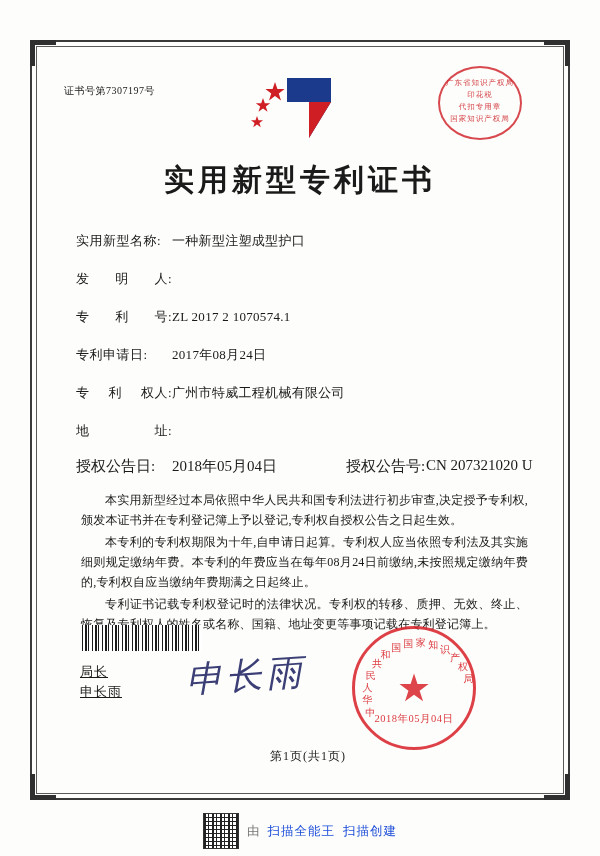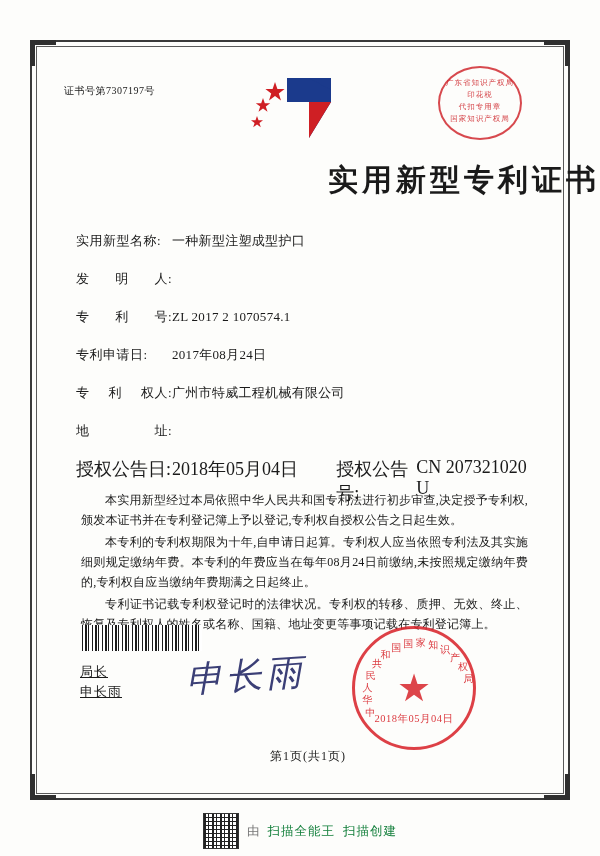--- a/index.html
+++ b/index.html
@@ -91,21 +91,21 @@
   .stamp-top .t1 { top: 12px; }
   .stamp-top .t2 { top: 24px; }
   .stamp-top .t3 { top: 36px; }
   .stamp-top .t4 { top: 48px; }
 
   
   .title {
     position: absolute;
     left: 0; top: 160px;
     width: 600px;
-    text-align: right;
+    text-align: center;
     font-size: 30px;
     font-weight: bold;
     letter-spacing: 4px;
     font-family: "Liberation Serif", serif;
   }
 
   
   .fields {
     position: absolute;
     left: 76px; top: 232px;
@@ -132,21 +132,21 @@
     flex: 1;
     letter-spacing: 0.3px;
   }
 
   
   .row-two {
     position: absolute;
     left: 76px; top: 457px;
     width: 460px;
     display: flex;
-    font-size: 18px;
+    font-size: 15px;
     gap: 20px;
   }
   .row-two .cell { display: flex; }
   .row-two .cell.left { width: 250px; }
   .row-two .lbl { width: 96px; flex: 0 0 96px; }
   .row-two .lbl2 { width: 80px; flex: 0 0 80px; }
 
   
   .body-text {
     position: absolute;
@@ -271,21 +271,21 @@
     background-color: #fff;
     background-image:
       linear-gradient(90deg, #222 25%, transparent 25%, transparent 50%, #222 50%, #222 62%, transparent 62%),
       linear-gradient(0deg, #222 18%, transparent 18%, transparent 44%, #222 44%, #222 58%, transparent 58%);
     background-size: 8px 8px, 8px 8px;
     border: 1px solid #333;
     box-sizing: border-box;
   }
   .wm-text {
     font-size: 12.5px;
-    color: #15803d;
+    color: #1d4ed8;
     letter-spacing: 1px;
     text-align: right;
   }
   .wm-sep { color: #777; font-size: 12.5px; }
 </style>
 </head>
 <body>
 
 <div class="page">
 

